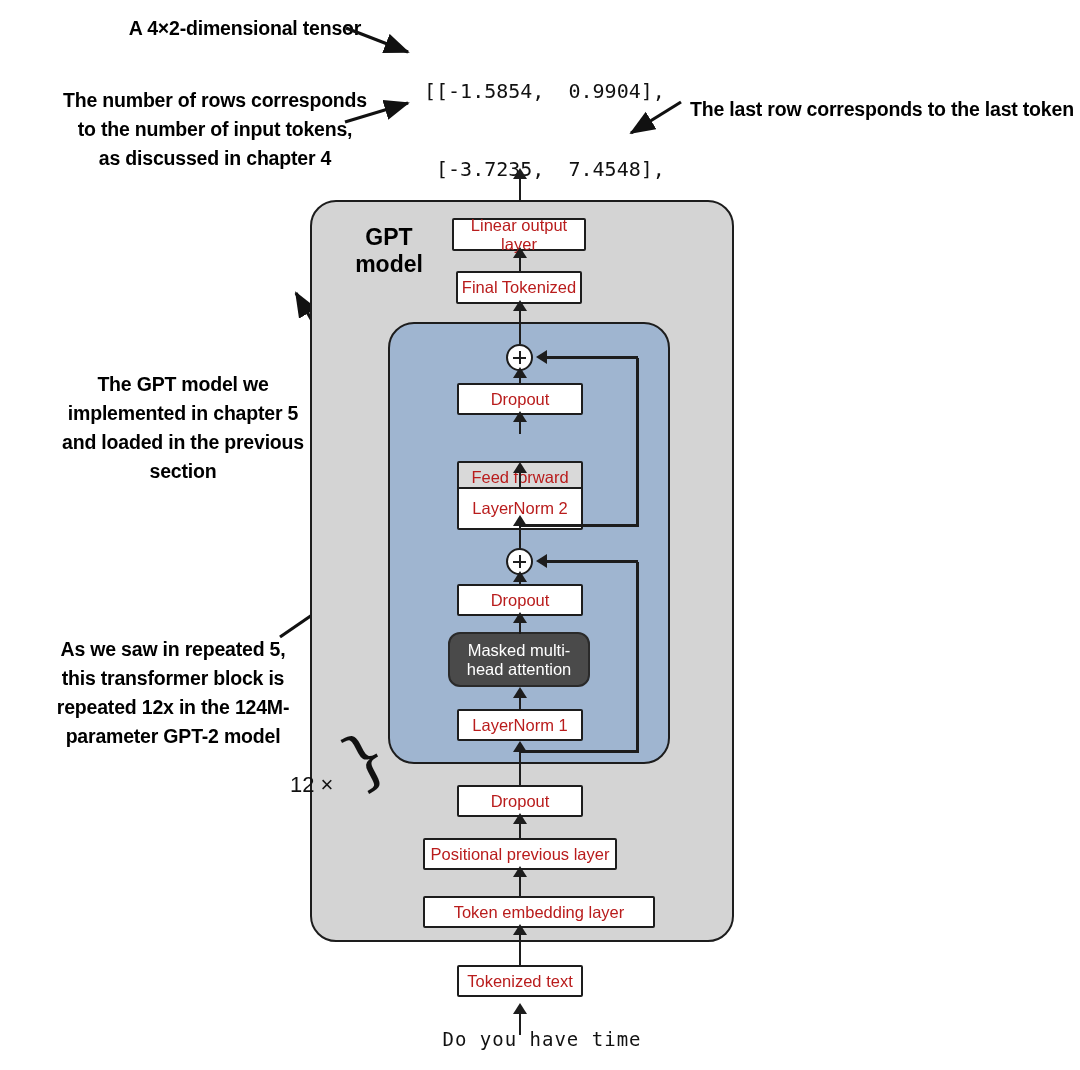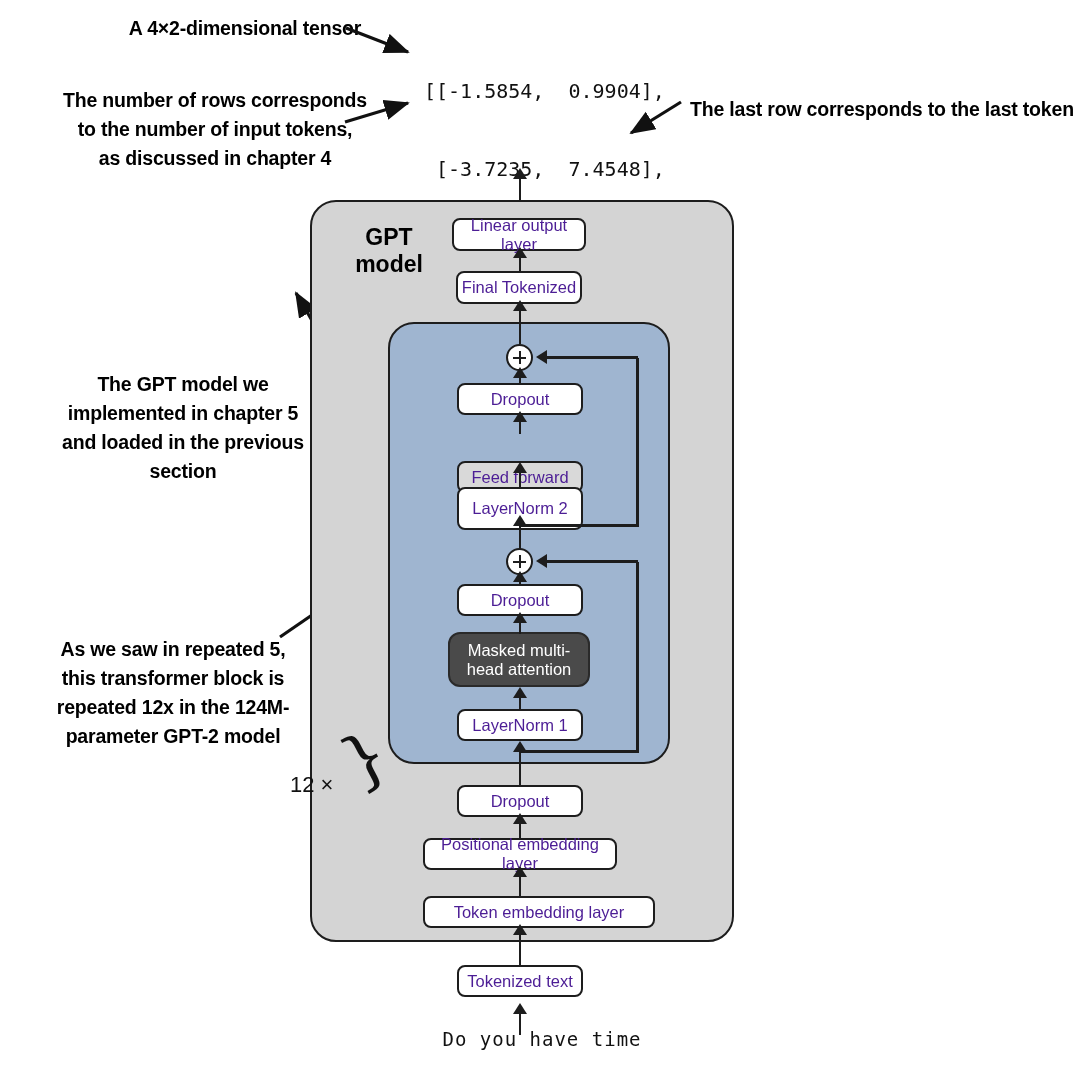--- a/index.html
+++ b/index.html
@@ -76,23 +76,23 @@
     color: #000;
     text-align: center;
     line-height: 1.18;
   }
 
   
   .node {
     position: absolute;
     box-sizing: border-box;
     border: 2px solid #1d1d1d;
-    border-radius: 8px;
+    border-radius: 2px;
     background: #ffffff;
-    color: #4c1d95;
+    color: #b91c1c;
     font-family: "Liberation Sans", sans-serif;
     font-size: 16.5px;
     display: flex;
     align-items: center;
     justify-content: center;
     text-align: center;
     line-height: 1.15;
   }
   .node.gray { background: #D9D9D9; margin-top: 27px; }
   .node.dark {
@@ -245,21 +245,21 @@
   <div class="plus" style="left:506px; top:548px;"></div>
 
   <div class="node" style="left:457px; top:584px; width:126px; height:32px;">Dropout</div>
 
   <div class="node dark" style="left:448px; top:632px; width:142px; height:55px; padding:0 8px;">Masked multi-head attention</div>
 
   <div class="node" style="left:457px; top:709px; width:126px; height:32px;">LayerNorm 1</div>
 
   <div class="node" style="left:457px; top:785px; width:126px; height:32px;">Dropout</div>
 
-  <div class="node" style="left:423px; top:838px; width:194px; height:32px;">Positional embedding layer</div>
+  <div class="node" style="left:423px; top:838px; width:194px; height:32px;">Positional previous layer</div>
 
   <div class="node" style="left:423px; top:896px; width:232px; height:32px;">Token embedding layer</div>
 
   <div class="node" style="left:457px; top:965px; width:126px; height:32px;">Tokenized text</div>
 
   <div class="vline" style="left:518.7px; top:1013px; height:22px;"></div>
   <div class="arrowhead-up" style="left:512.5px; top:1003px;"></div>
 
   <div class="vline" style="left:518.7px; top:928px; height:37px;"></div>
   <div class="arrowhead-up" style="left:512.5px; top:924px;"></div>

